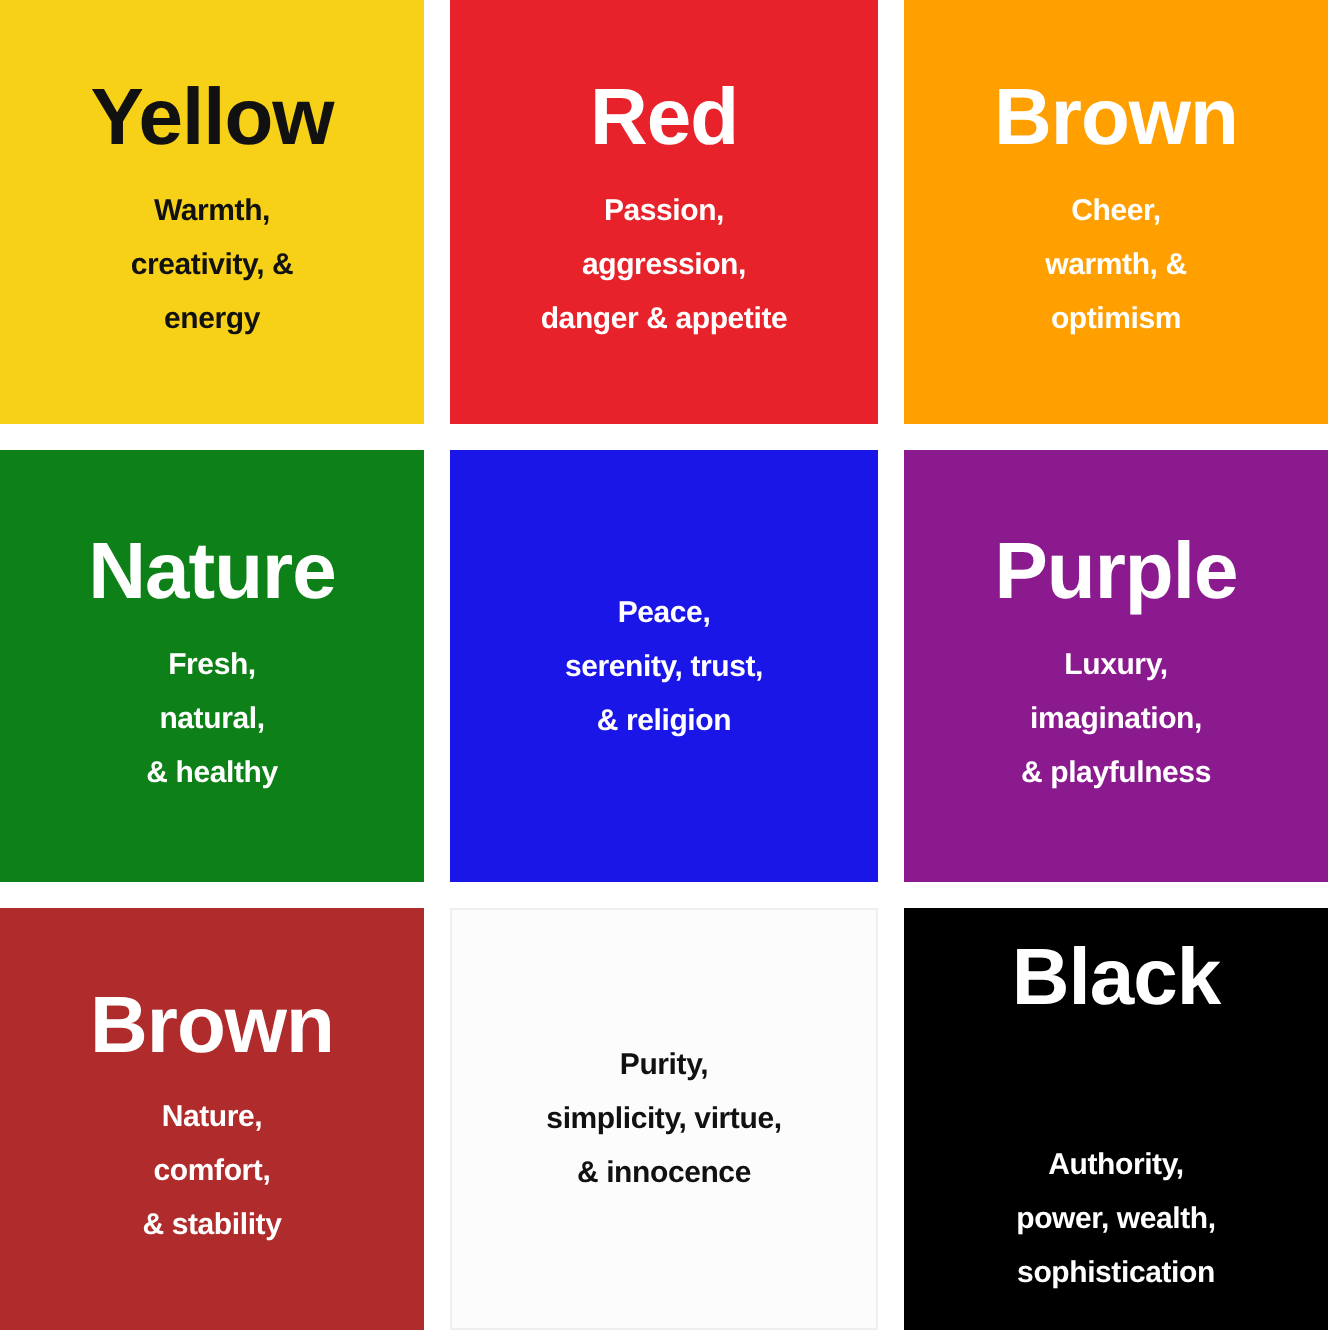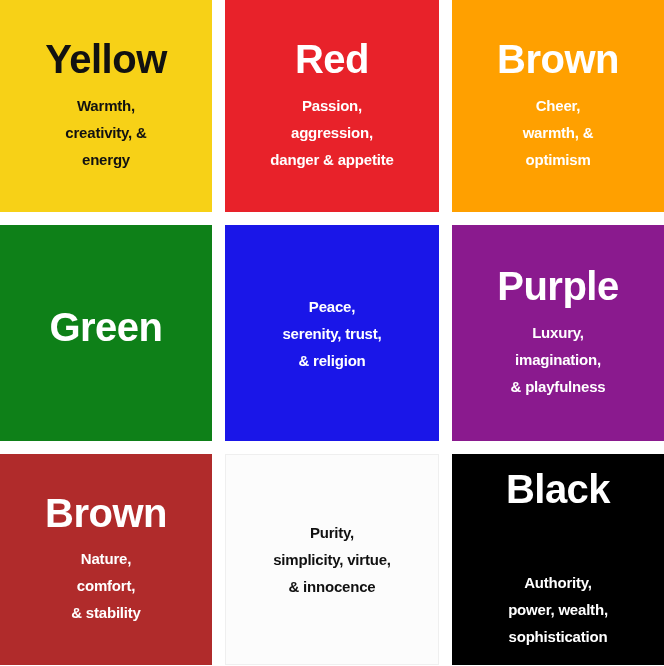--- a/index.html
+++ b/index.html
@@ -73,21 +73,24 @@
 aggression,
 danger &amp; appetite</div>
     </div>
     <div class="cell" style="background: rgb(255, 160, 0); color: rgb(255, 255, 255);">
       <div class="title">Brown</div>
       <div class="desc">Cheer,
 warmth, &amp;
 optimism</div>
     </div>
     <div class="cell" style="background: rgb(14, 128, 24); color: rgb(255, 255, 255);">
-      <div class="title">Green</div>
+      <div class="title">Nature</div>
+      <div class="desc">Fresh,
+natural,
+&amp; healthy</div>
     </div>
     <div class="cell" style="background: rgb(26, 22, 232); color: rgb(255, 255, 255);">
       <div class="desc">Peace,
 serenity, trust,
 &amp; religion</div>
     </div>
     <div class="cell" style="background: rgb(138, 26, 142); color: rgb(255, 255, 255);">
       <div class="title">Purple</div>
       <div class="desc">Luxury,
 imagination,

